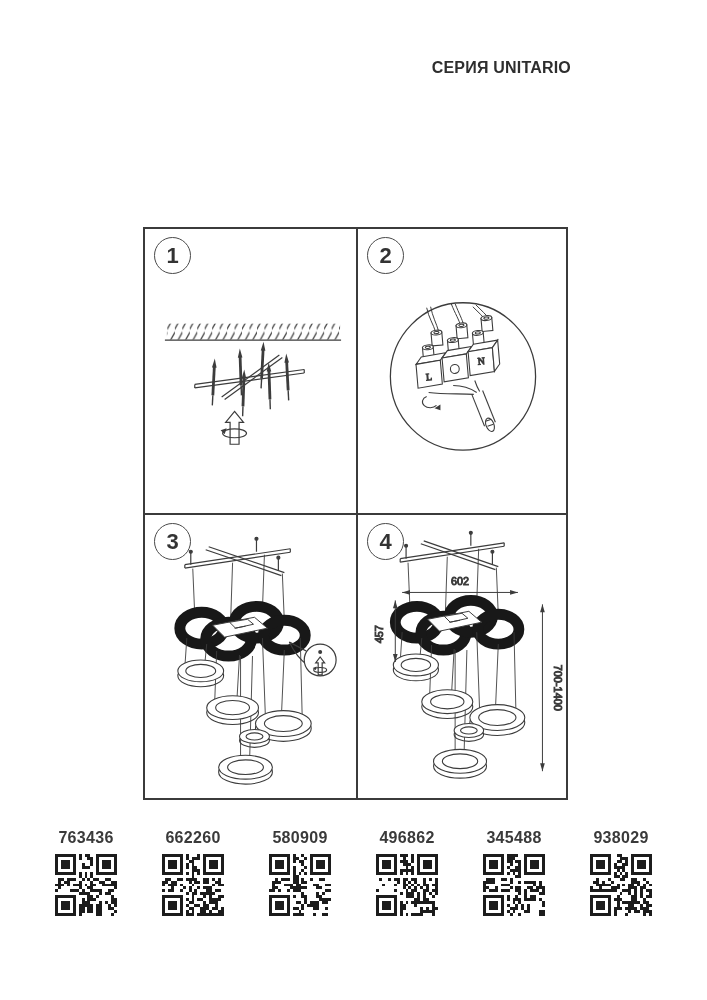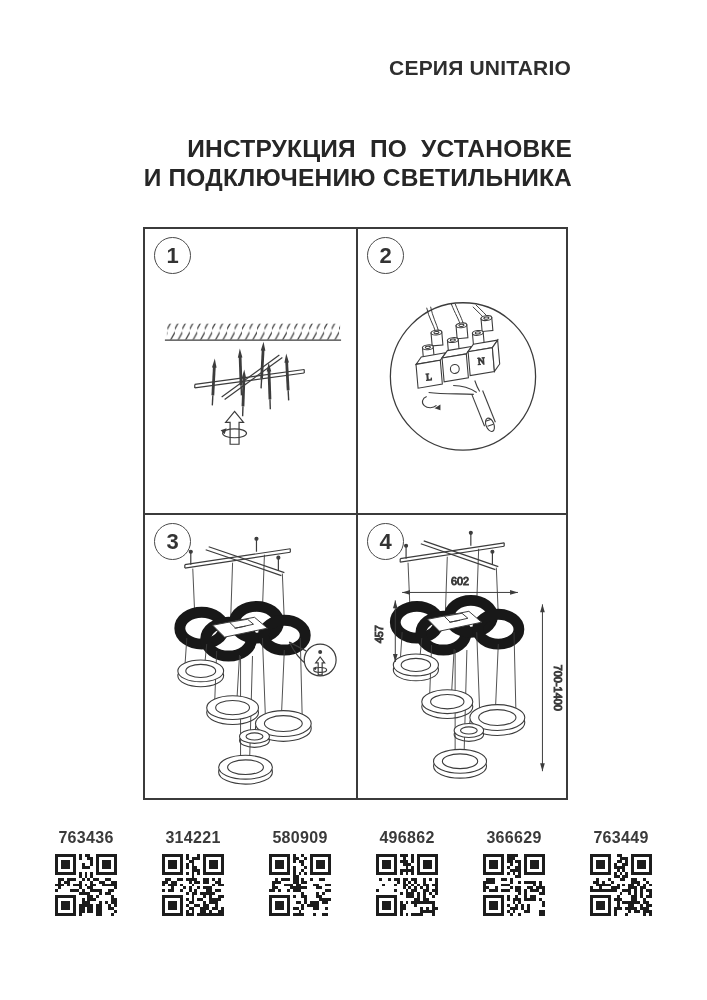--- a/index.html
+++ b/index.html
@@ -10,21 +10,21 @@
   }
   html,body{margin:0;padding:0;background:#e9e9e9;}
   .page{
     position:relative;width:707px;height:1000px;background:var(--bg);
     margin:0 auto;overflow:hidden;
     font-family:"Liberation Sans", sans-serif;color:var(--text);
   }
   
   .hdr-small{
     position:absolute;top:53px;right:136px;text-align:right;
-    font-size:21px;font-weight:700;line-height:30px;letter-spacing:.2px;color:#2e2e2e;
+    font-size:16px;font-weight:700;line-height:30px;letter-spacing:.2px;color:#2e2e2e;
   }
   .hdr-title{
     position:absolute;top:134px;right:135px;text-align:right;
     font-size:24.5px;font-weight:700;line-height:29px;letter-spacing:.2px;color:#262626;
   }
   .hdr-title .just{word-spacing:7px;}
   
   .grid{
     position:absolute;left:143px;top:227px;width:425px;height:573px;
     border:2px solid #3b3b3b;box-sizing:border-box;
@@ -51,24 +51,20 @@
   text.dim{font-size:11px;font-weight:400;fill:#3a3a3a;font-family:"Liberation Sans",sans-serif;}
   text.term{font-size:10px;fill:#3a3a3a;font-family:"Liberation Serif",serif;}
 </style>
 </head>
 <body>
 
 <div class="page">
 
   <div class="hdr-small">
     <div>СЕРИЯ UNITARIO</div>
-  </div>
-  <div class="hdr-title">
-    <div class="just">ИНСТРУКЦИЯ  ПО  УСТАНОВКЕ</div>
-    <div>И ПОДКЛЮЧЕНИЮ СВЕТИЛЬНИКА</div>
   </div>
 
   <svg width="0" height="0" style="position:absolute" aria-hidden="true">
     <defs>
       <pattern id="hatch" width="7.5" height="17" patternUnits="userSpaceOnUse">
         <line x1="-1" y1="17" x2="8.5" y2="0" stroke="#3c3c3c" stroke-width="1.2"></line>
       </pattern>
       <g id="screw" fill="#3c3c3c" stroke="#3c3c3c">
         <polygon points="0,-21 2.3,-12 -2.3,-12" stroke="none"></polygon>
         <line x1="0" y1="-13" x2="0" y2="16" stroke-width="2.8"></line>
@@ -509,21 +505,21 @@
             <rect x="5" y="20" width="1" height="1"></rect>
             <rect x="6" y="20" width="1" height="1"></rect>
             <rect x="8" y="20" width="1" height="1"></rect>
             <rect x="14" y="20" width="1" height="1"></rect>
             <rect x="15" y="20" width="1" height="1"></rect>
             <rect x="19" y="20" width="1" height="1"></rect>
           </svg>
         </div>
     </div>
     <div class="qr-item">
-      <div class="qr-label">314221</div>
+      <div class="qr-label">662260</div>
       <div class="qr-box qr">
           <svg viewBox="0 0 21 21" fill="#1c1c1c">
             <rect x="0" y="0" width="1" height="1"></rect>
             <rect x="1" y="0" width="1" height="1"></rect>
             <rect x="2" y="0" width="1" height="1"></rect>
             <rect x="3" y="0" width="1" height="1"></rect>
             <rect x="4" y="0" width="1" height="1"></rect>
             <rect x="5" y="0" width="1" height="1"></rect>
             <rect x="6" y="0" width="1" height="1"></rect>
             <rect x="8" y="0" width="1" height="1"></rect>
@@ -1176,21 +1172,21 @@
             <rect x="10" y="20" width="1" height="1"></rect>
             <rect x="12" y="20" width="1" height="1"></rect>
             <rect x="13" y="20" width="1" height="1"></rect>
             <rect x="14" y="20" width="1" height="1"></rect>
             <rect x="15" y="20" width="1" height="1"></rect>
             <rect x="19" y="20" width="1" height="1"></rect>
           </svg>
         </div>
     </div>
     <div class="qr-item">
-      <div class="qr-label">366629</div>
+      <div class="qr-label">345488</div>
       <div class="qr-box qr">
           <svg viewBox="0 0 21 21" fill="#1c1c1c">
             <rect x="0" y="0" width="1" height="1"></rect>
             <rect x="1" y="0" width="1" height="1"></rect>
             <rect x="2" y="0" width="1" height="1"></rect>
             <rect x="3" y="0" width="1" height="1"></rect>
             <rect x="4" y="0" width="1" height="1"></rect>
             <rect x="5" y="0" width="1" height="1"></rect>
             <rect x="6" y="0" width="1" height="1"></rect>
             <rect x="8" y="0" width="1" height="1"></rect>
@@ -1396,21 +1392,21 @@
             <rect x="5" y="20" width="1" height="1"></rect>
             <rect x="6" y="20" width="1" height="1"></rect>
             <rect x="9" y="20" width="1" height="1"></rect>
             <rect x="12" y="20" width="1" height="1"></rect>
             <rect x="19" y="20" width="1" height="1"></rect>
             <rect x="20" y="20" width="1" height="1"></rect>
           </svg>
         </div>
     </div>
     <div class="qr-item">
-      <div class="qr-label">763449</div>
+      <div class="qr-label">938029</div>
       <div class="qr-box qr">
           <svg viewBox="0 0 21 21" fill="#1c1c1c">
             <rect x="0" y="0" width="1" height="1"></rect>
             <rect x="1" y="0" width="1" height="1"></rect>
             <rect x="2" y="0" width="1" height="1"></rect>
             <rect x="3" y="0" width="1" height="1"></rect>
             <rect x="4" y="0" width="1" height="1"></rect>
             <rect x="5" y="0" width="1" height="1"></rect>
             <rect x="6" y="0" width="1" height="1"></rect>
             <rect x="9" y="0" width="1" height="1"></rect>

